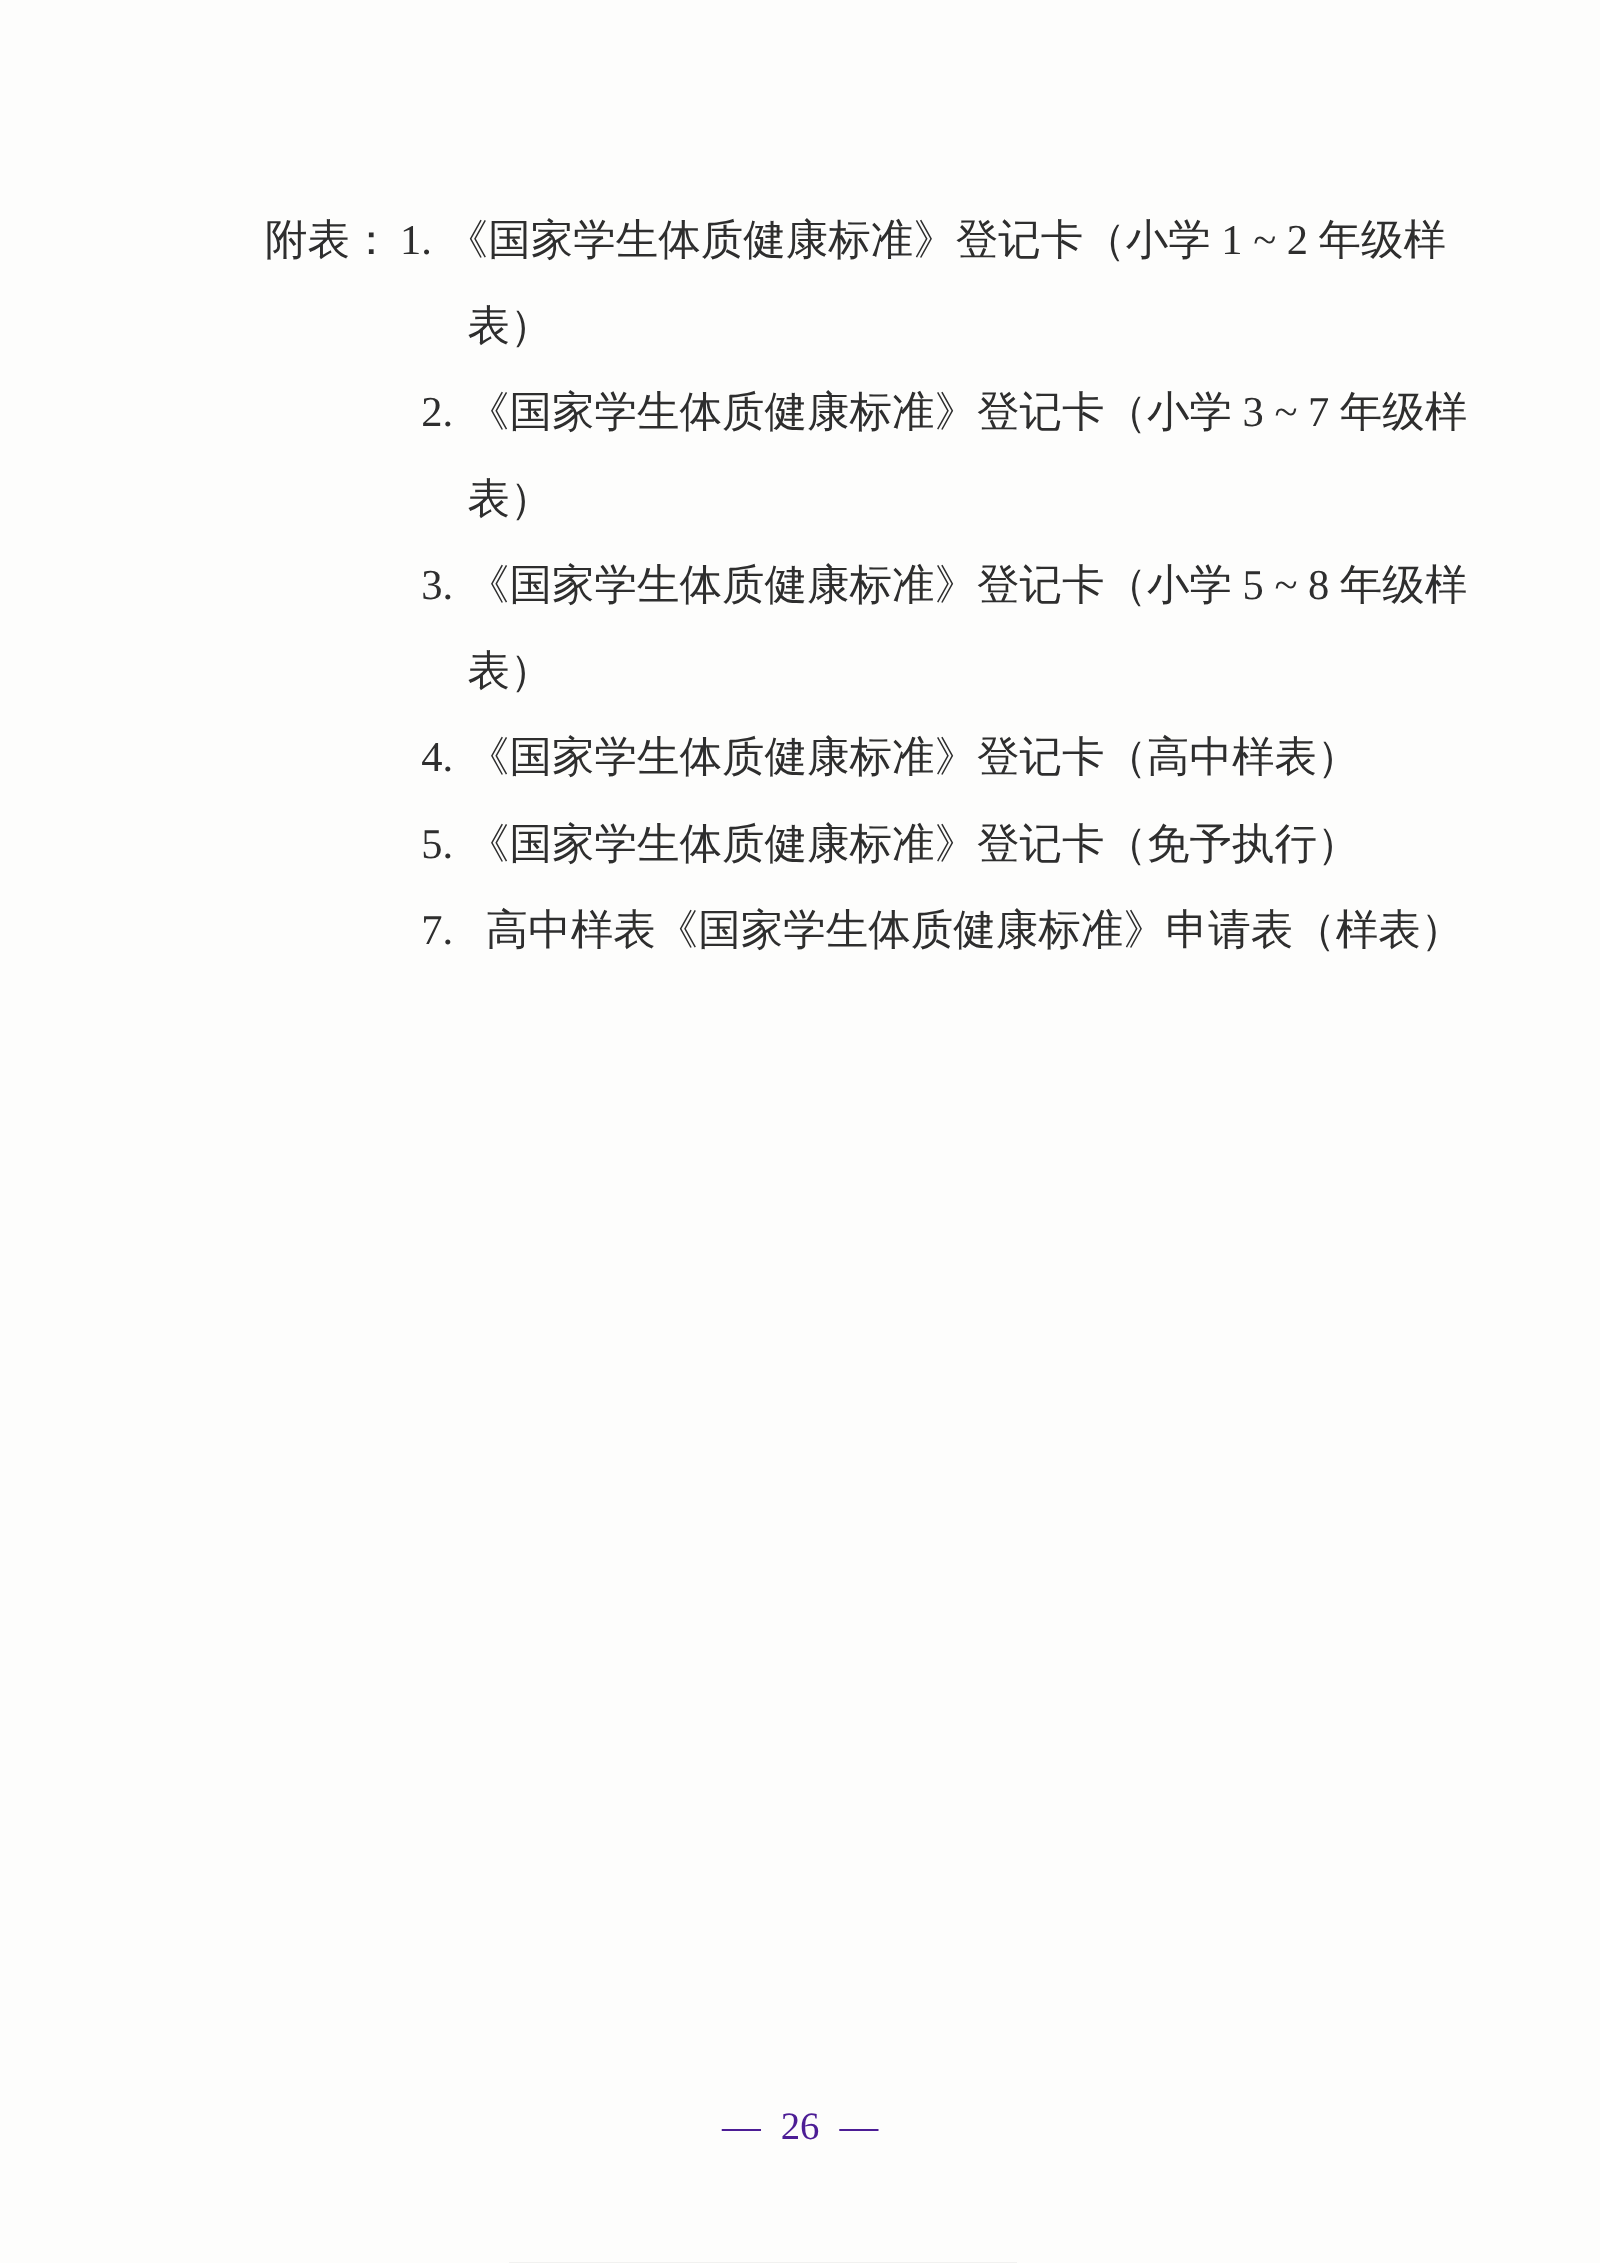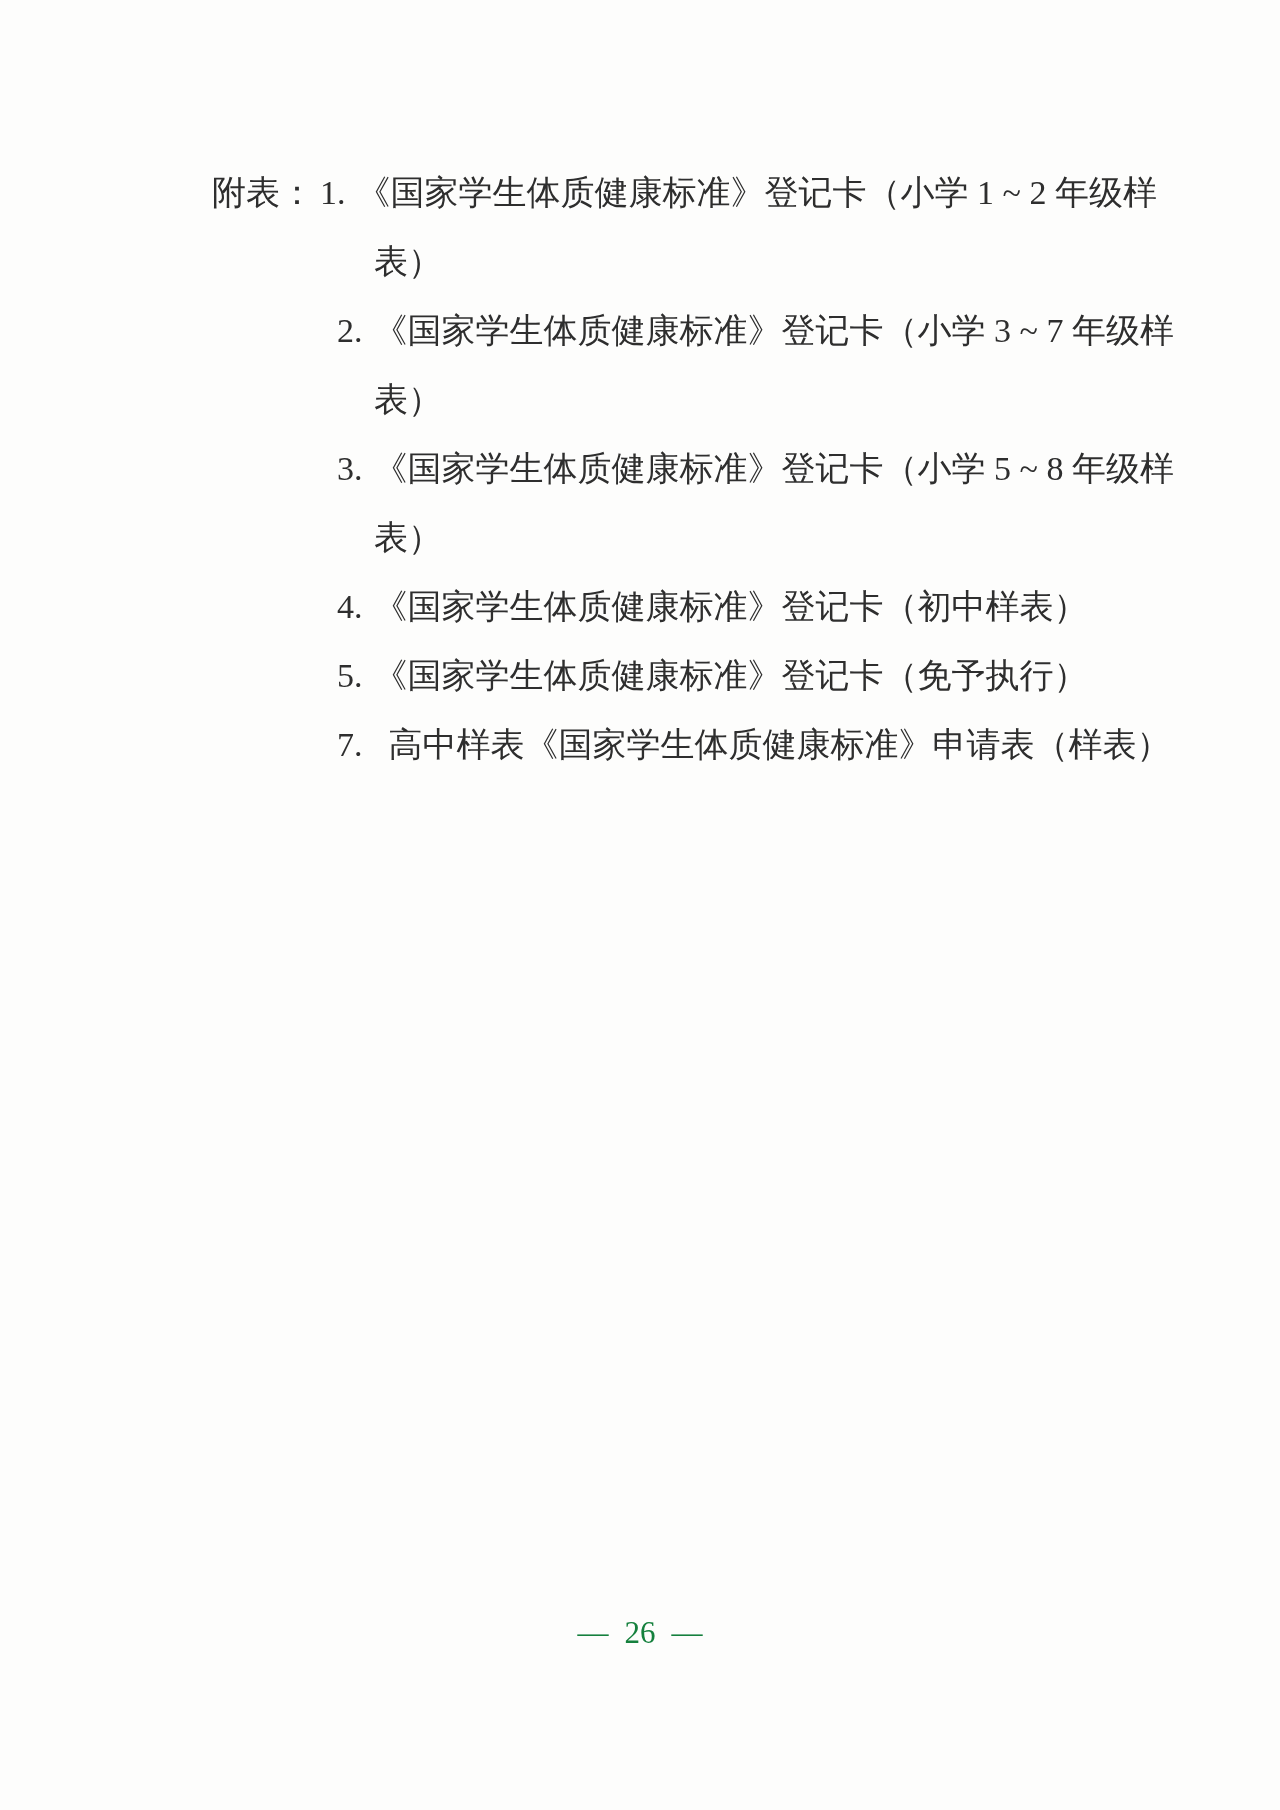--- a/index.html
+++ b/index.html
@@ -32,44 +32,44 @@
   }
   
   .line.indent-item { padding-left: 125px; }
   
   .line.continuation { padding-left: 162px; }
   .label { margin-right: 6px; }
   .num { margin-right: 11px; }
   .num.wide { margin-right: 26px; }
   .footer {
     position: absolute;
-    top: 1612px;
+    top: 1680px;
     left: 0;
     width: 100%;
     text-align: center;
     font-size: 31px;
     line-height: 42px;
-    color: #15803d;
+    color: #4c1d95;
   }
   .footer .dash { letter-spacing: 0; }
   .footer .pageno { margin: 0 16px; }
 </style>
 </head>
 <body>
 
 <div class="page">
 
   <div class="attachment-list" id="attachment-list">
       <div class="line first"><span class="label">附表：</span><span class="num">1.</span><span class="text">《国家学生体质健康标准》登记卡（小学 1 ~ 2 年级样</span></div>
       <div class="line continuation"><span class="text">表）</span></div>
       <div class="line indent-item"><span class="num">2.</span><span class="text">《国家学生体质健康标准》登记卡（小学 3 ~ 7 年级样</span></div>
       <div class="line continuation"><span class="text">表）</span></div>
       <div class="line indent-item"><span class="num">3.</span><span class="text">《国家学生体质健康标准》登记卡（小学 5 ~ 8 年级样</span></div>
       <div class="line continuation"><span class="text">表）</span></div>
-      <div class="line indent-item"><span class="num">4.</span><span class="text">《国家学生体质健康标准》登记卡（初中样表）</span></div>
+      <div class="line indent-item"><span class="num">4.</span><span class="text">《国家学生体质健康标准》登记卡（高中样表）</span></div>
       <div class="line indent-item"><span class="num">5.</span><span class="text">《国家学生体质健康标准》登记卡（免予执行）</span></div>
       <div class="line indent-item"><span class="num wide">7.</span><span class="text">高中样表《国家学生体质健康标准》申请表（样表）</span></div>
     </div>
 
   <div class="footer">
     <span class="dash">—</span><span class="pageno">26</span><span class="dash">—</span>
   </div>
 
 </div>
 

